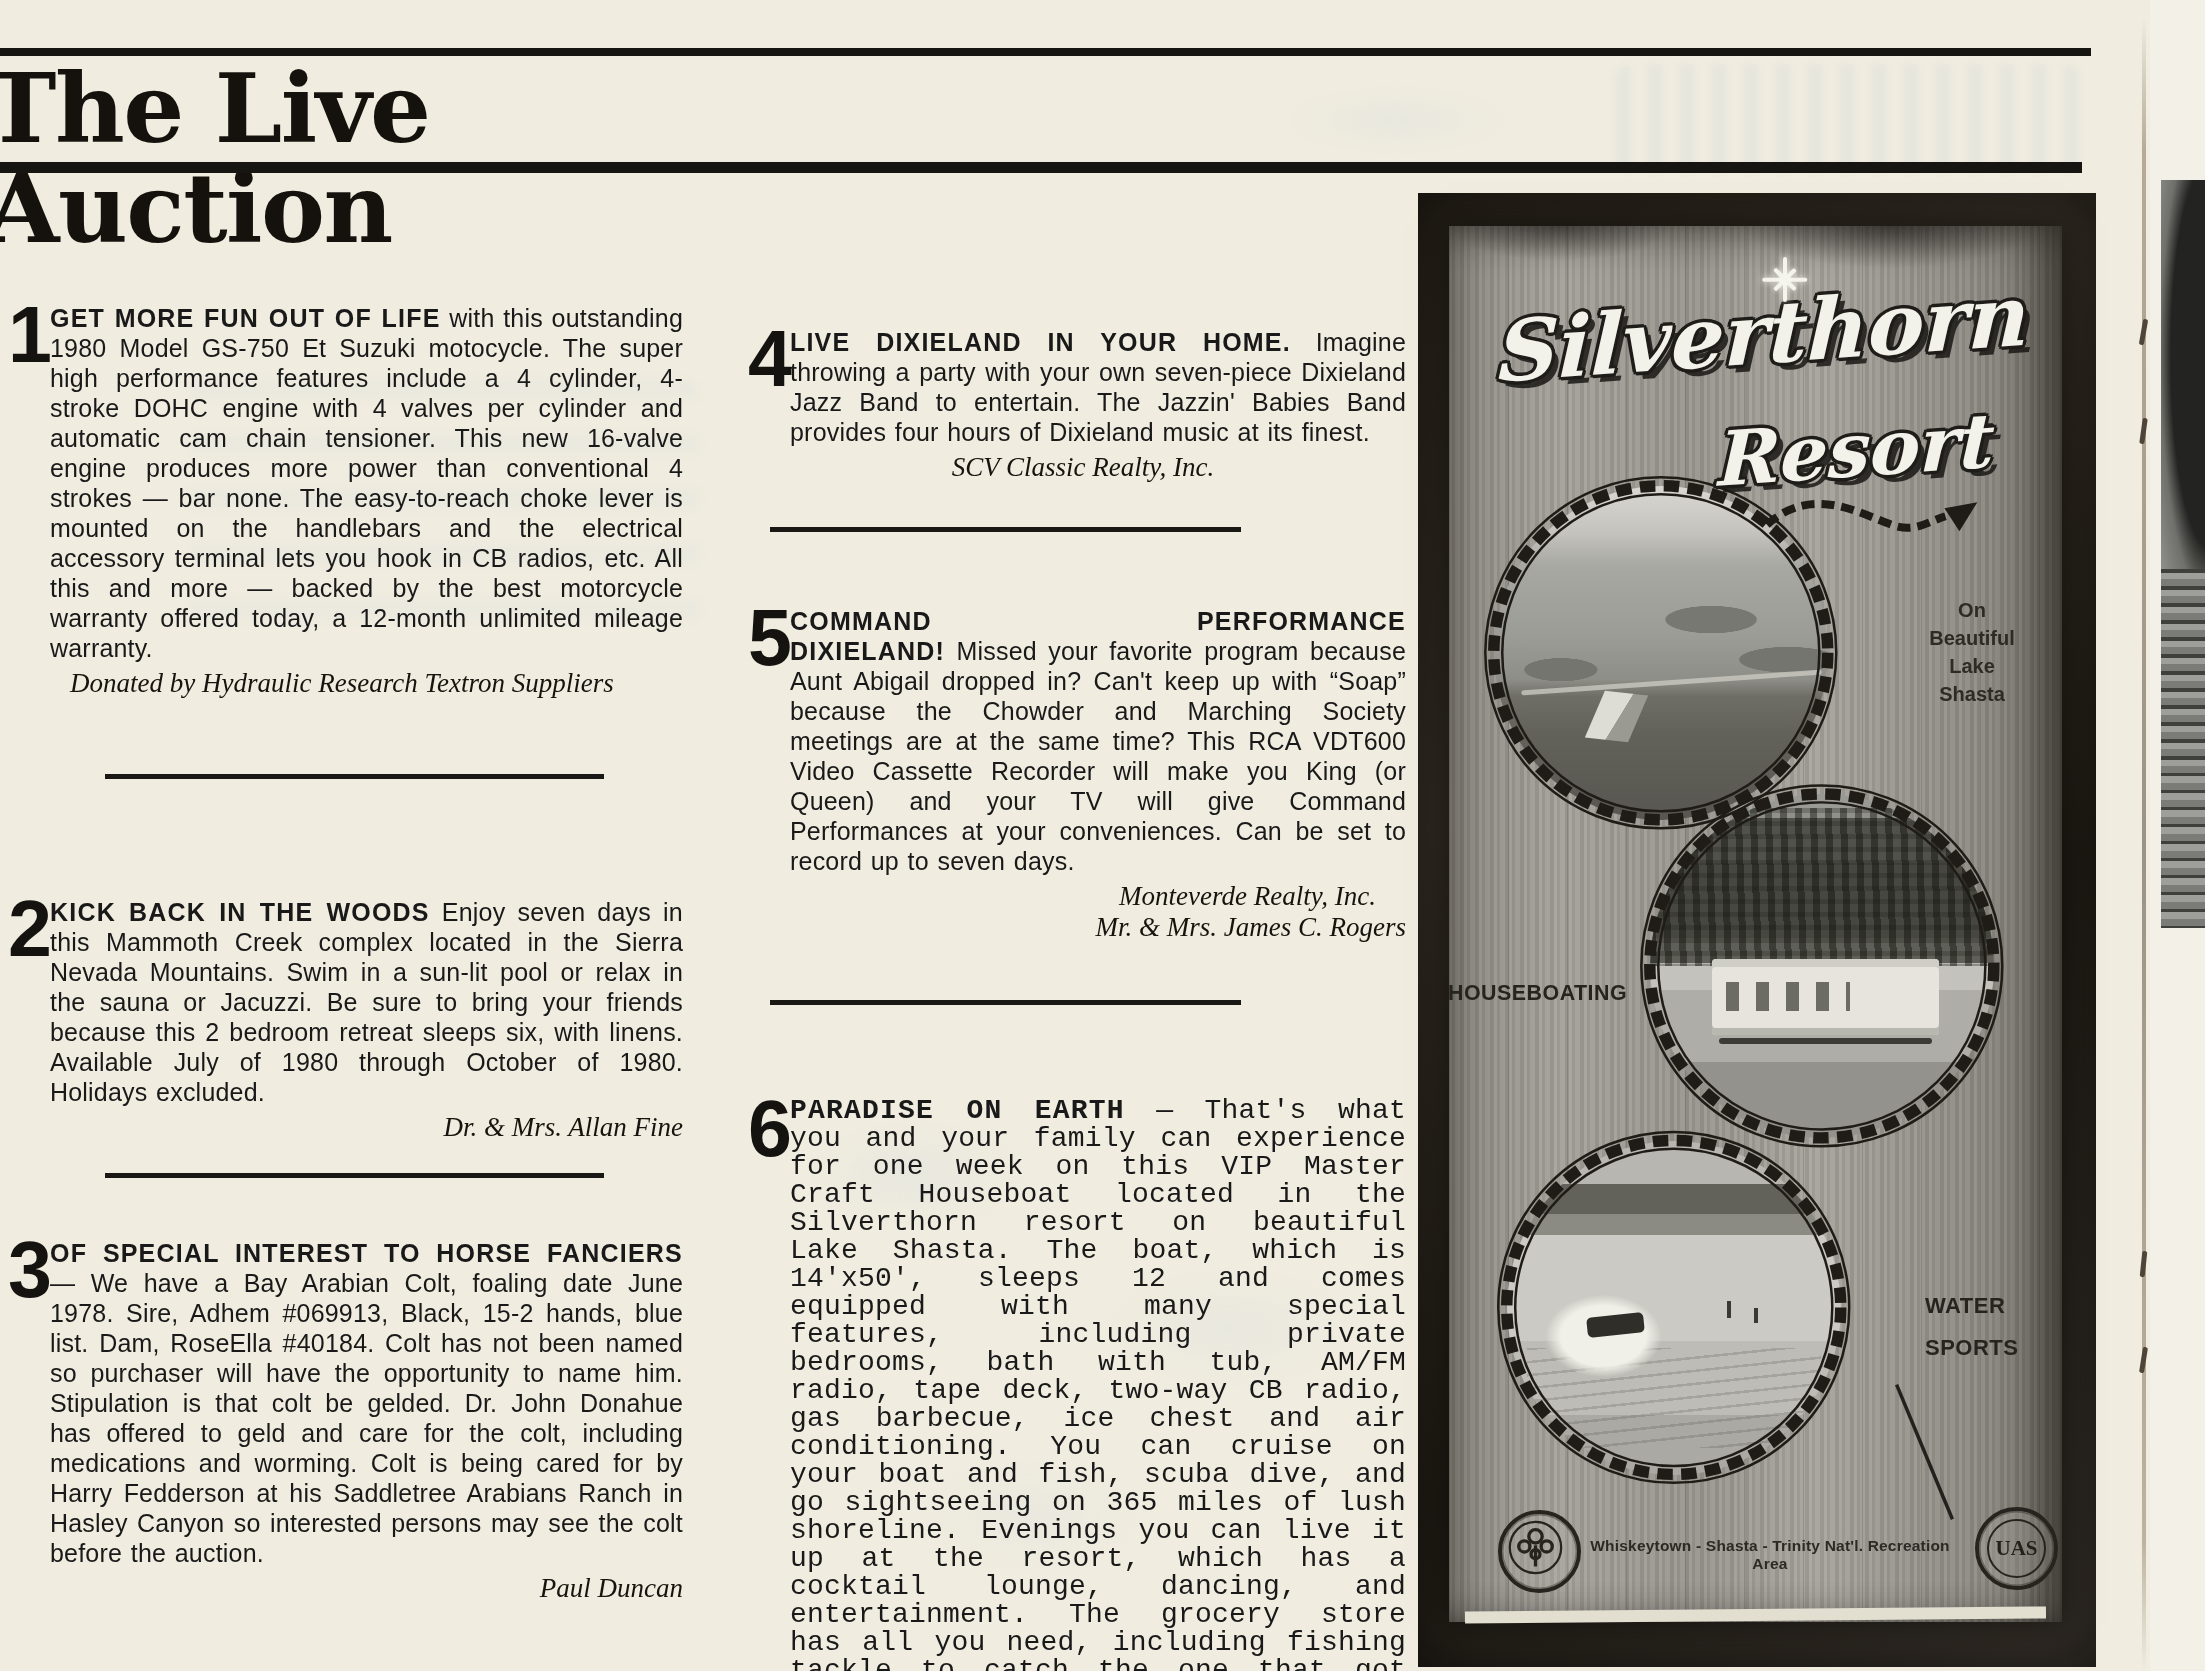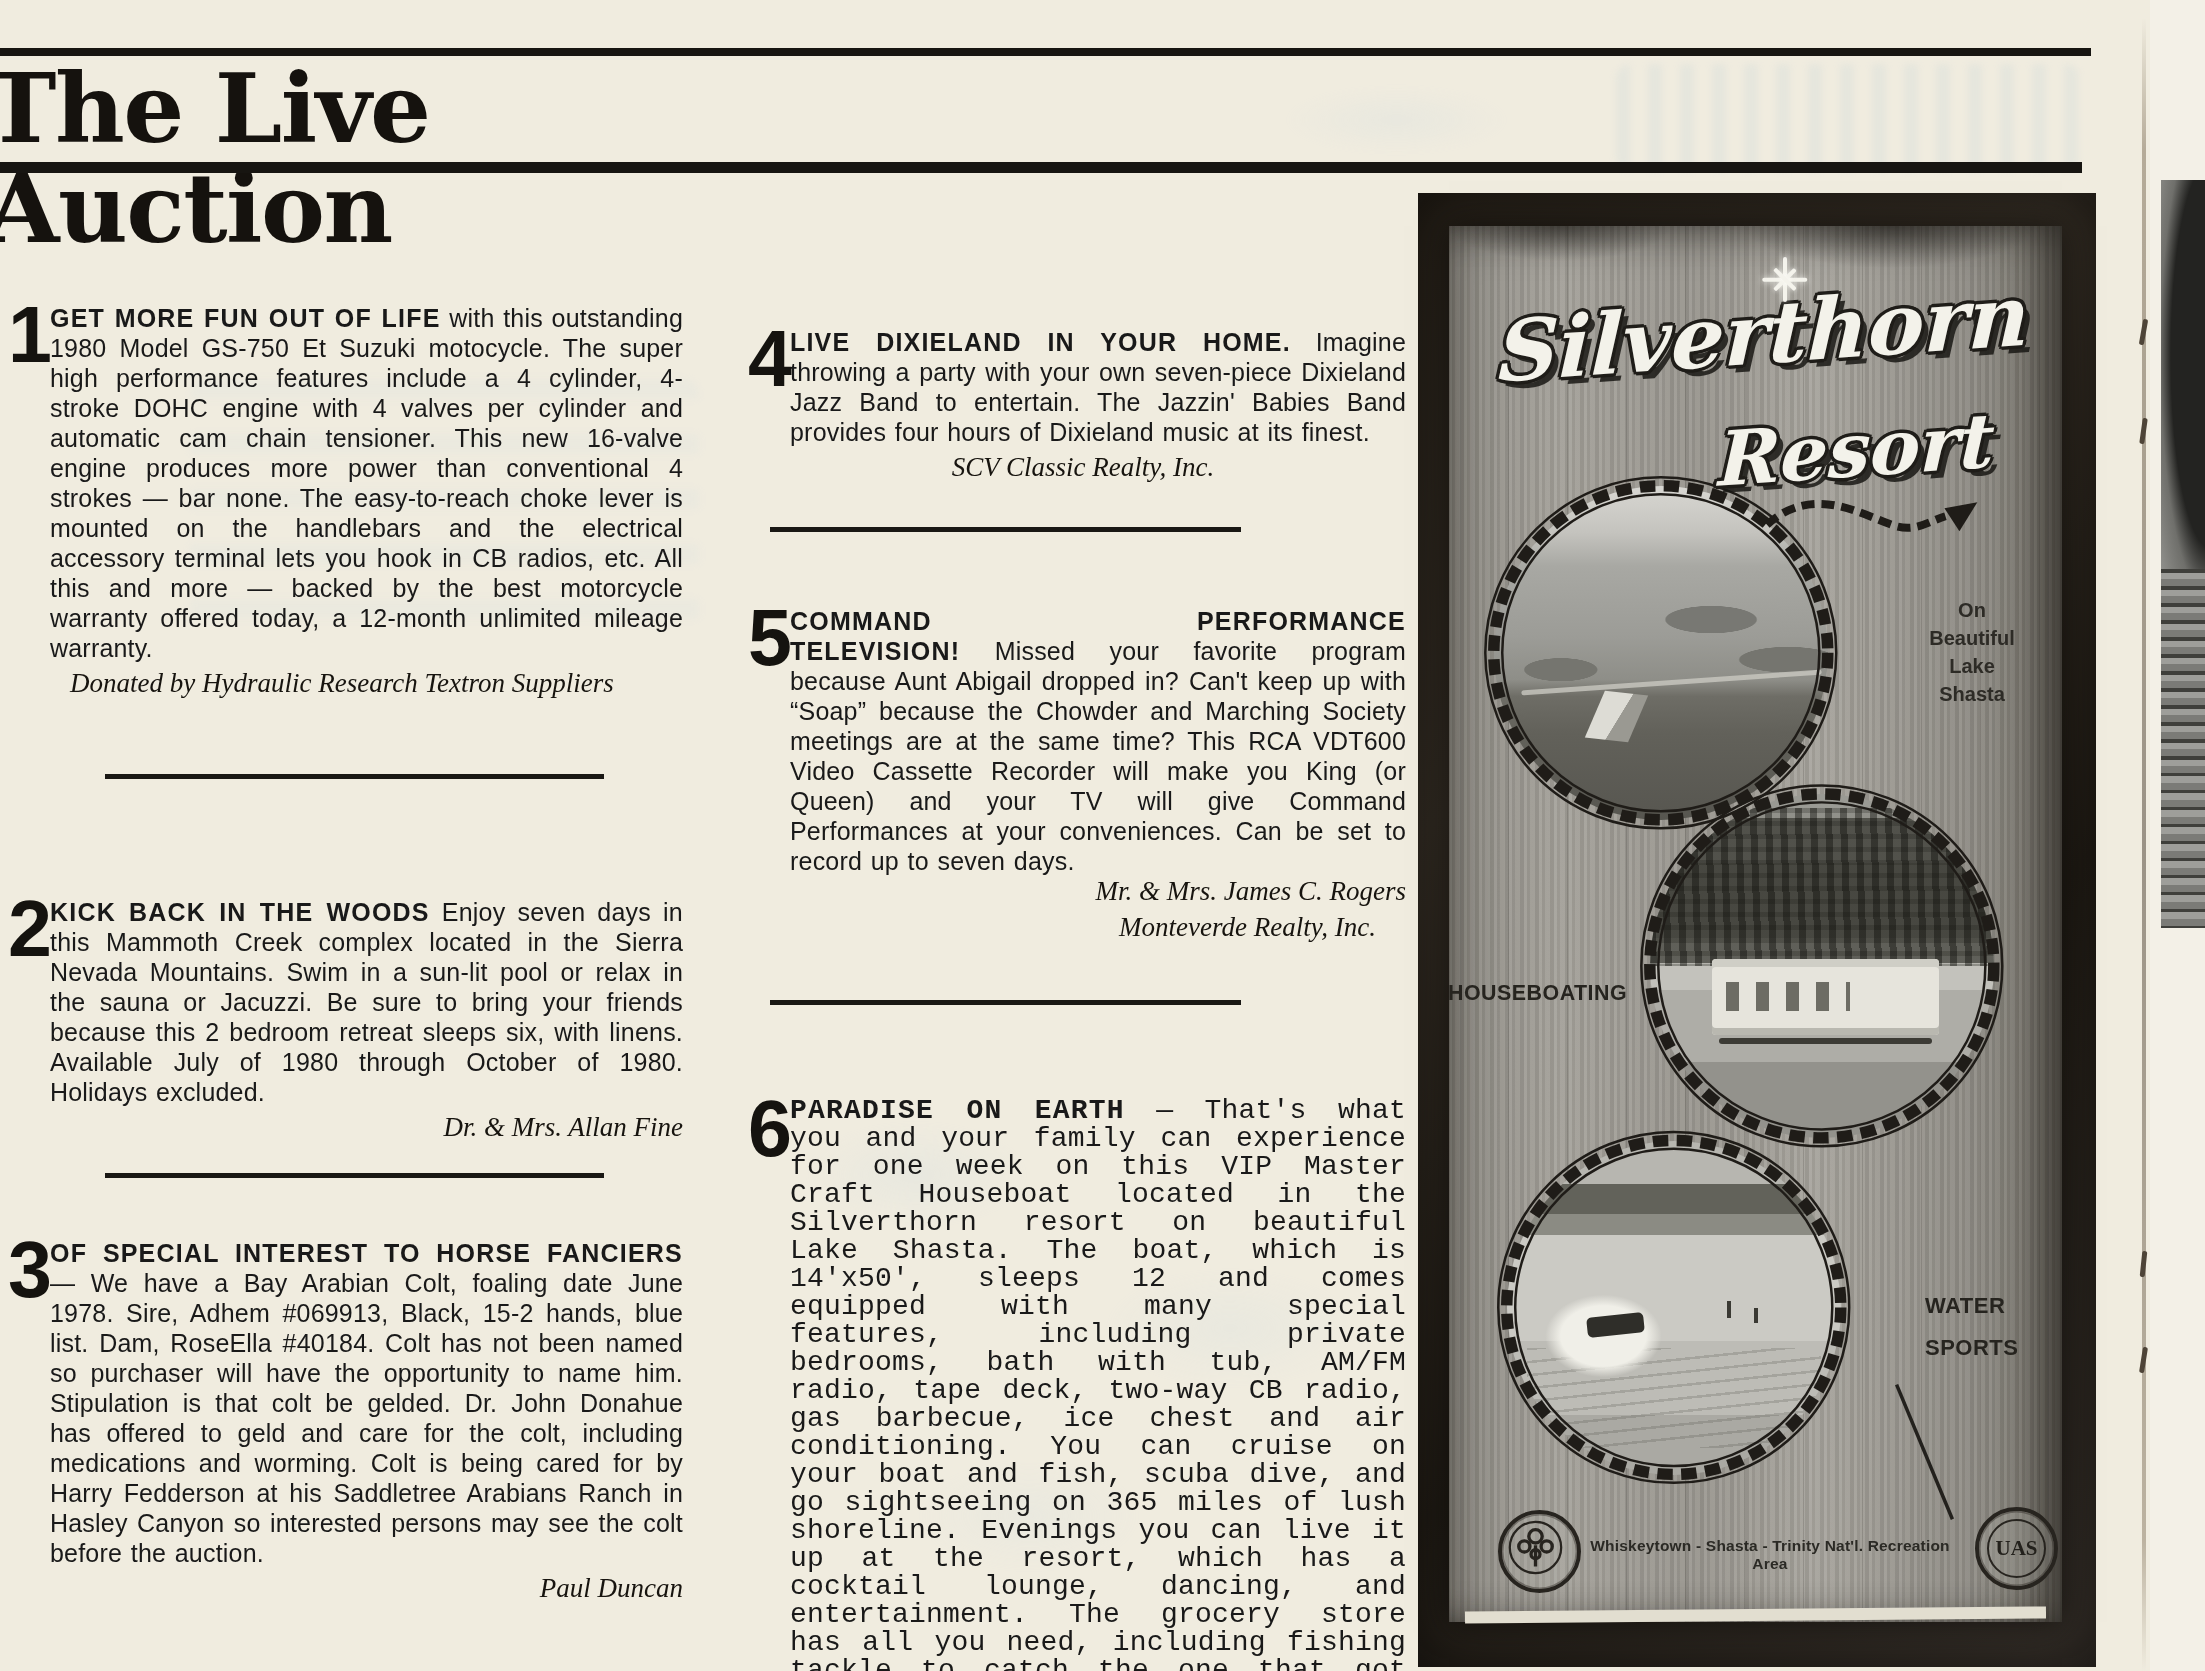--- a/index.html
+++ b/index.html
@@ -168,23 +168,23 @@
     <span class="num">4</span>
     <p class="body"><b class="lead">LIVE DIXIELAND IN YOUR HOME.</b> <span>Imagine throwing a party with your own seven-piece Dixieland Jazz Band to entertain. The Jazzin' Babies Band provides four hours of Dixieland music at its finest.</span></p>
     <p class="credit right" style="padding-right:30px;text-align:center;">SCV Classic Realty, Inc.</p>
   </section>
 
   <section class="item" id="item5" style="left:790px;top:606px;width:616px;">
     <span class="num">5</span>
     <p class="body"><span class="spread">
           <b>COMMAND</b>
           <b>PERFORMANCE</b>
-        </span><b class="lead">TELEVISION!</b> <span>Missed your favorite program because Aunt Abigail dropped in? Can't keep up with “Soap” because the Chowder and Marching Society meetings are at the same time? This RCA VDT600 Video Cassette Recorder will make you King (or Queen) and your TV will give Command Performances at your conveniences. Can be set to record up to seven days.</span></p>
+        </span><b class="lead">DIXIELAND!</b> <span>Missed your favorite program because Aunt Abigail dropped in? Can't keep up with “Soap” because the Chowder and Marching Society meetings are at the same time? This RCA VDT600 Video Cassette Recorder will make you King (or Queen) and your TV will give Command Performances at your conveniences. Can be set to record up to seven days.</span></p>
+    <p class="credit right" style="padding-right:30px;">Monteverde Realty, Inc.</p>
     <p class="credit right" style="margin-top:0;">Mr. &amp; Mrs. James C. Rogers</p>
-    <p class="credit right" style="padding-right:30px;">Monteverde Realty, Inc.</p>
   </section>
 
   <section class="item" id="item6" style="left:790px;top:1097px;width:616px;">
     <span class="num">6</span>
     <p class="body"><b class="lead">PARADISE ON EARTH</b> <span>— That's what you and your family can experience for one week on this VIP Master Craft Houseboat located in the Silverthorn resort on beautiful Lake Shasta. The boat, which is 14'x50', sleeps 12 and comes equipped with many special features, including private bedrooms, bath with tub, AM/FM radio, tape deck, two-way CB radio, gas barbecue, ice chest and air conditioning. You can cruise on your boat and fish, scuba dive, and go sightseeing on 365 miles of lush shoreline. Evenings you can live it up at the resort, which has a cocktail lounge, dancing, and entertainment. The grocery store has all you need, including fishing tackle to catch the one that got away from the other guy. Gas for houseboat is included. Confirmation must be made 90 days in advance.</span></p>
     <p class="credit right">Gervasi Pools</p>
   </section>
 
   <div class="rule" style="left:105px;top:774px;width:499px;"></div>
   <div class="rule" style="left:105px;top:1173px;width:499px;"></div>

